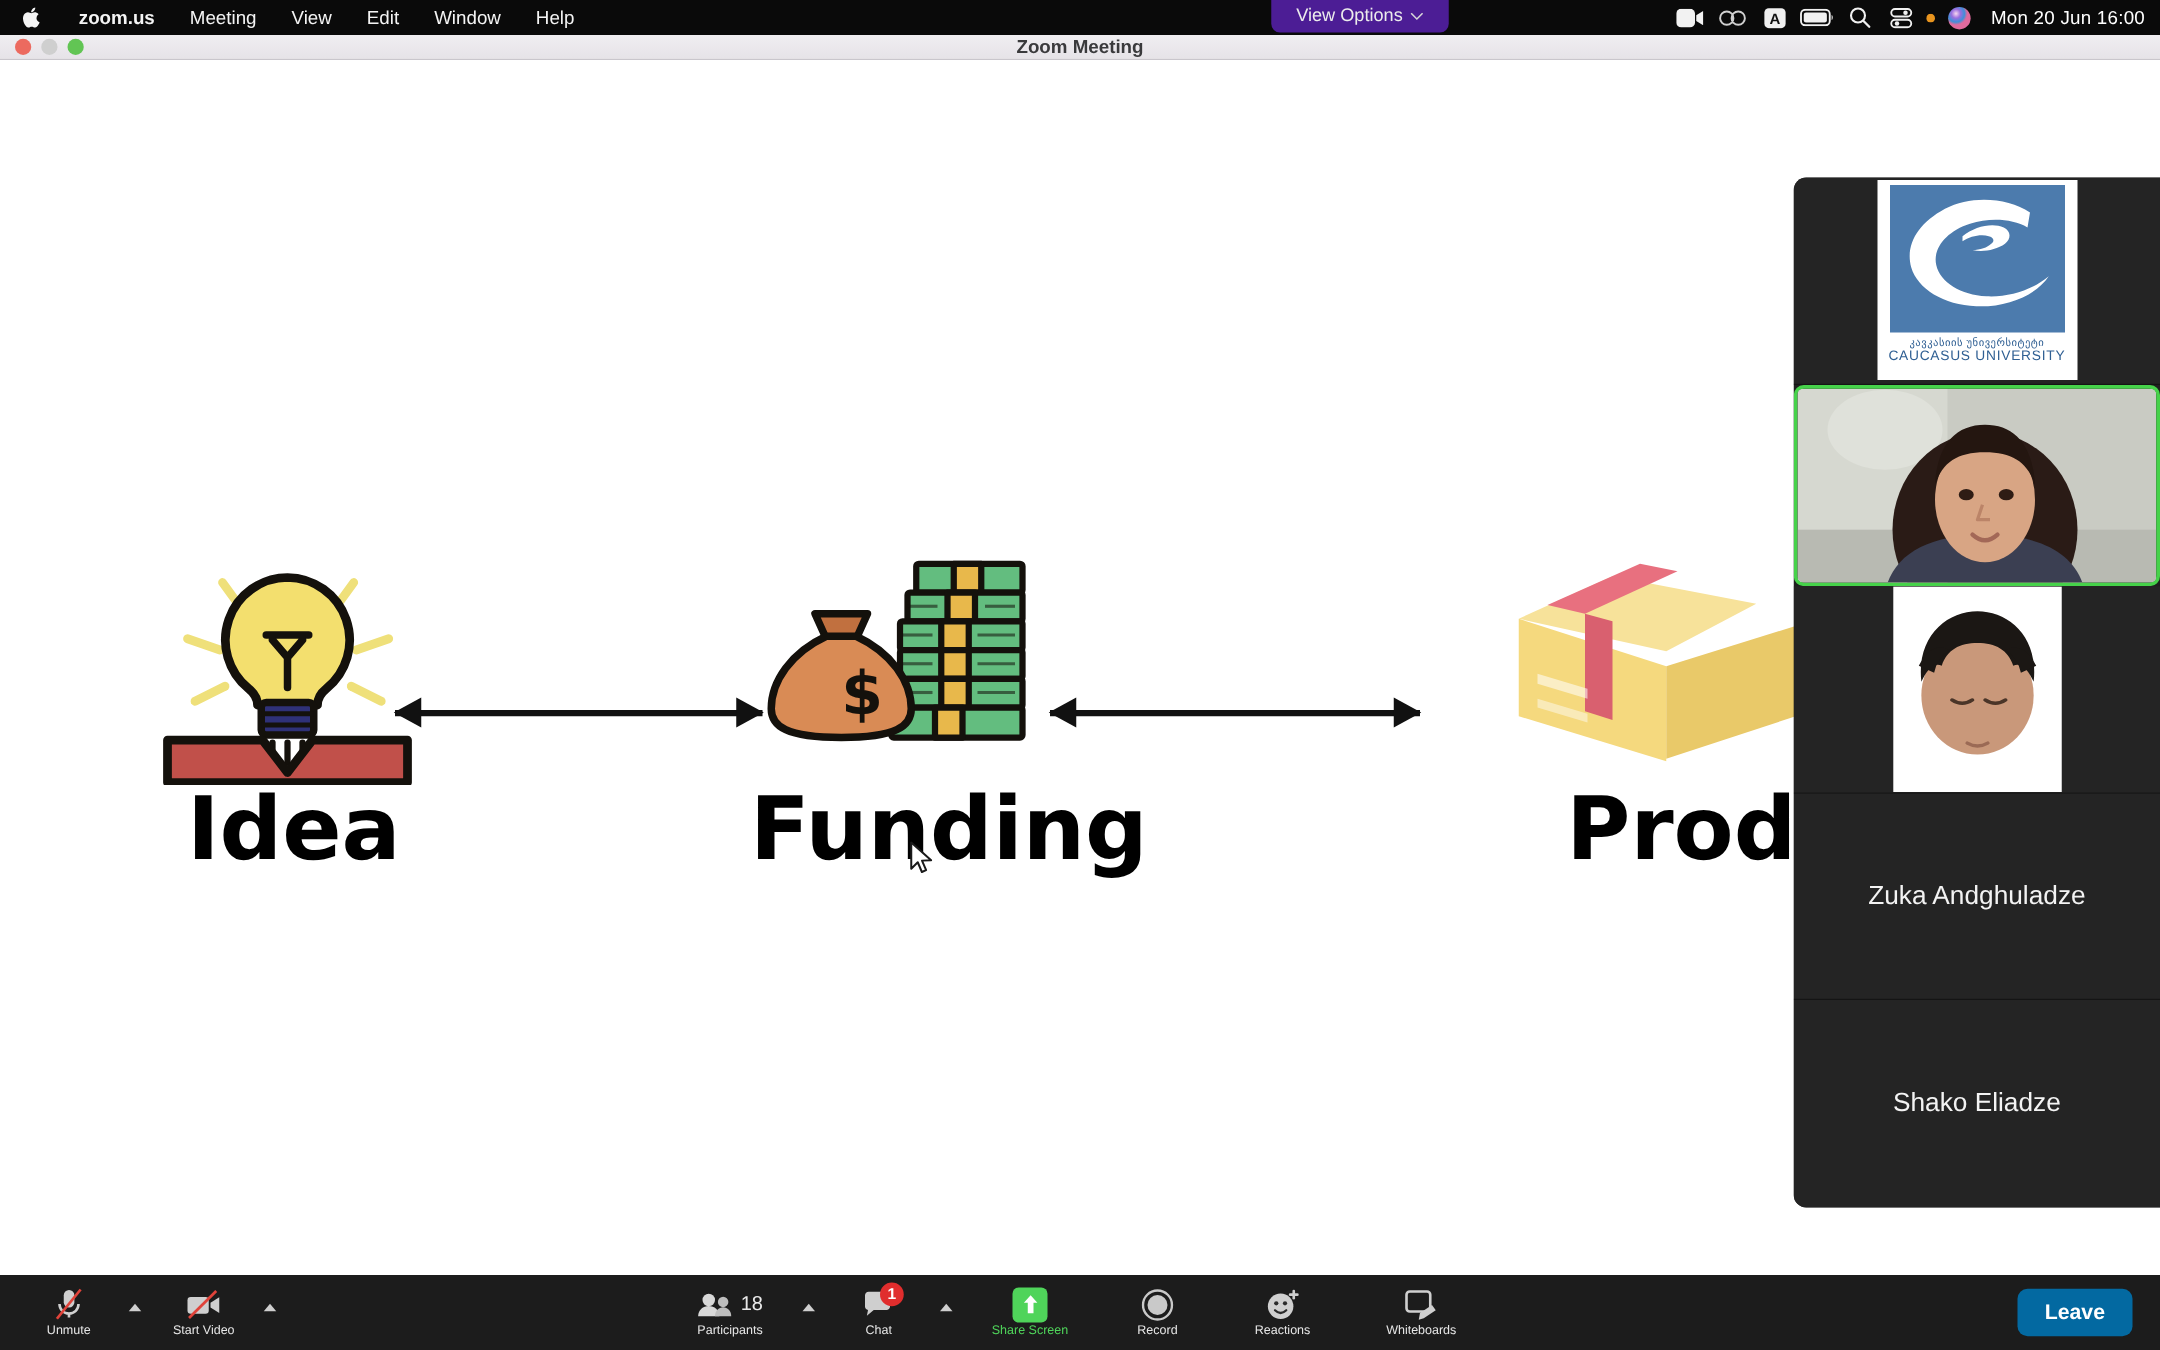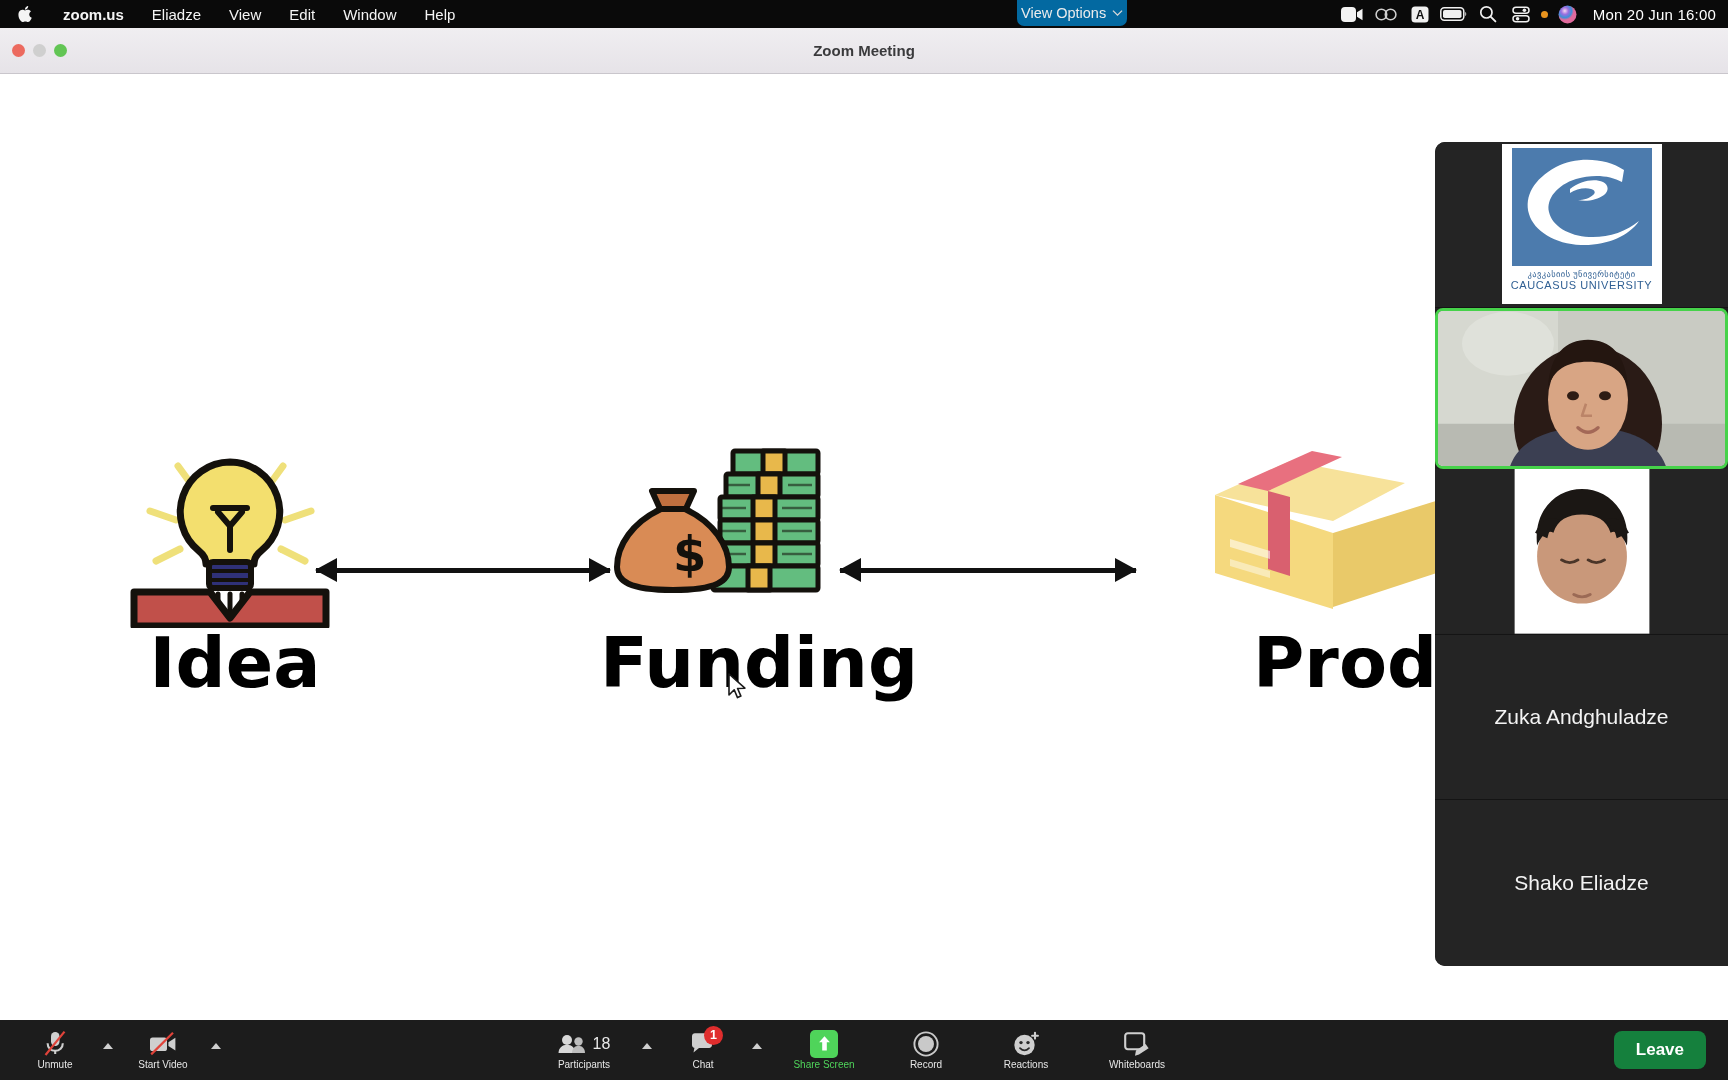--- a/index.html
+++ b/index.html
@@ -37,44 +37,44 @@
     background: #5ad96e;
     border-radius: 0 0 7px 7px;
     display: flex; align-items: center; justify-content: center;
     padding: 0 20px;
     color: #14261a; font-size: 14.5px;
     white-space: nowrap;
   }
   .view-options {
     position: absolute; left: 1017px; top: 0;
     height: 26px;
-    background: #0369a1;
+    background: #4c1d95;
     border-radius: 0 0 7px 7px;
     display: flex; align-items: center; gap: 6px;
-    padding: 0 4px;
+    padding: 0 20px;
     color: #ececec; font-size: 14.5px;
     white-space: nowrap;
     text-align: center;
   }
   .mb-right {
     position: absolute; right: 0; top: 0;
     height: 28px;
     display: flex; align-items: center; gap: 0px;
     padding-right: 12px;
   }
   .mb-icon {
     width: 34px; height: 28px;
     display: flex; align-items: center; justify-content: center;
   }
   .mb-clock { font-size: 15px; color: #fff; padding-left: 8px; white-space: nowrap; letter-spacing: .2px; }
 
   
   .titlebar {
     position: absolute; top: 28px; left: 0;
-    width: 1728px; height: 46px;
+    width: 1728px; height: 20px;
     background: linear-gradient(#f0eef1, #e6e3e8);
     border-bottom: 1px solid #c9c6cc;
     display: flex; align-items: center;
     z-index: 50;
   }
   .traffic { display: flex; gap: 8px; padding-left: 12px; }
   .tl { width: 13px; height: 13px; border-radius: 50%; }
   .tl.red { background: #ec6a5f; }
   .tl.yellow { background: #cfcfcf; }
   .tl.green { background: #62c554; }
@@ -221,21 +221,21 @@
     position: absolute;
     min-width: 19px; height: 19px;
     border-radius: 10px;
     background: #e02d2d;
     color: #fff; font-size: 12.5px; font-weight: bold;
     display: flex; align-items: center; justify-content: center;
     padding: 0 5px;
   }
   .count { font-size: 16px; color: #e8e8e8; margin-left: 5px; }
   .leave-btn {
-    background: #15803d;
+    background: #0369a1;
     color: #fff;
     font-size: 17px; font-weight: bold;
     padding: 9px 22px;
     border-radius: 8px;
     border: none;
     font-family: "Liberation Sans", sans-serif;
   }
   .share-sq {
     width: 28px; height: 28px;
     background: #4fd45a;
@@ -249,21 +249,21 @@
 <div id="app">
 
   <div class="menubar">
     <div class="mb-left">
       <div class="apple-logo">
         <svg width="15" height="18" viewBox="0 0 15 18">
             <path fill="#f4f4f4" d="M11.2 9.5c0-2 1.6-3 1.7-3.1-0.9-1.4-2.4-1.5-2.9-1.6-1.2-0.1-2.4 0.7-3 0.7-0.6 0-1.6-0.7-2.6-0.7-1.3 0-2.6 0.8-3.3 2C-0.3 9.3 0.7 13 2.1 15c0.7 1 1.5 2.1 2.6 2 1 0 1.4-0.6 2.7-0.6 1.2 0 1.6 0.6 2.7 0.6 1.1 0 1.8-1 2.5-2 0.8-1.1 1.1-2.2 1.1-2.3-0.1 0-2.5-1-2.5-3.2zM9.3 3.6c0.6-0.7 1-1.6 0.9-2.6-0.8 0-1.8 0.6-2.4 1.3-0.5 0.6-1 1.6-0.9 2.5 0.9 0.1 1.8-0.5 2.4-1.2z"></path>
           </svg>
       </div>
       <div class="mb-item bold">zoom.us</div>
-      <div class="mb-item">Eliadze</div>
+      <div class="mb-item">Meeting</div>
       <div class="mb-item">View</div>
       <div class="mb-item">Edit</div>
       <div class="mb-item">Window</div>
       <div class="mb-item">Help</div>
     </div>
 
 
     <div class="view-options">
       <span>View Options</span>
       <svg width="11" height="7" viewBox="0 0 11 7">

